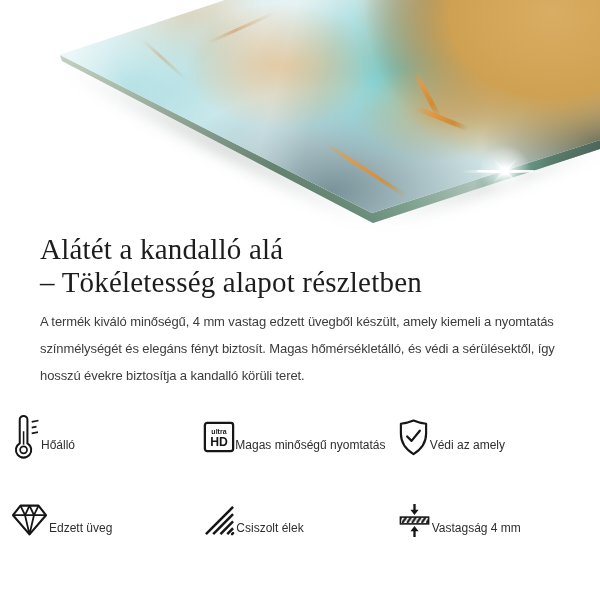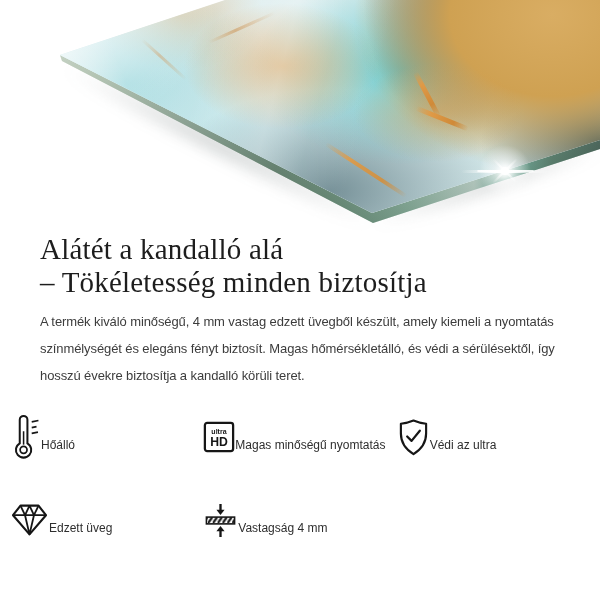--- a/index.html
+++ b/index.html
@@ -127,21 +127,21 @@
       <div class="ray rh"></div>
       <div class="ray rv"></div>
       <div class="ray rd1"></div>
       <div class="ray rd2"></div>
       <div class="core"></div>
     </div>
   </div>
 
   <h1 class="title">
     <span>Alátét a kandalló alá</span>
-    <span>– Tökéletesség minden biztosítja</span>
+    <span>– Tökéletesség alapot részletben</span>
   </h1>
 
   <p class="desc">A termék kiváló minőségű, 4 mm vastag edzett üvegből készült, amely kiemeli a nyomtatás színmélységét és elegáns fényt biztosít. Magas hőmérsékletálló, és védi a sérülésektől, így hosszú évekre biztosítja a kandalló körüli teret.</p>
 
   <div class="features">
 
     <div class="feature">
       <div class="icon-box">
         <svg width="31" height="46" viewBox="0 0 32 48">
           <path class="ico-stroke" stroke-width="2.1" d="M10 6 A4 4 0 0 1 18 6 L18 30.6 A8 8 0 1 1 10 30.6 Z"></path>
@@ -166,33 +166,45 @@
       <div class="label">Magas minőségű nyomtatás</div>
     </div>
 
     <div class="feature">
       <div class="icon-box">
         <svg width="33" height="39" viewBox="0 0 34 40">
           <path class="ico-stroke" stroke-width="2.2" stroke-linejoin="round" d="M17 2.5 C21 4.2 25.5 5.3 30 5.8 V16 C30 25.5 24.5 32.6 17 37.2 C9.5 32.6 4 25.5 4 16 V5.8 C8.5 5.3 13 4.2 17 2.5 Z"></path>
           <polyline class="ico-stroke" stroke-width="2.3" stroke-linecap="round" stroke-linejoin="round" points="10.5,19 15,23.5 23.5,13"></polyline>
         </svg>
       </div>
-      <div class="label">Védi az ultra</div>
+      <div class="label">Védi az amely</div>
     </div>
 
     <div class="feature">
       <div class="icon-box">
         <svg width="39" height="34" viewBox="0 0 36 32">
           <polygon class="ico-stroke" stroke-width="2" stroke-linejoin="round" points="18,29.5 2.5,11.5 9.5,2.5 26.5,2.5 33.5,11.5"></polygon>
           <path class="ico-stroke" stroke-width="1.7" stroke-linejoin="round" d="M2.5 11.5 H33.5 M9.5 2.5 L13.8 11.5 M26.5 2.5 L22.2 11.5 M18 2.5 L13.8 11.5 M18 2.5 L22.2 11.5 M13.8 11.5 L18 29.5 M22.2 11.5 L18 29.5"></path>
         </svg>
       </div>
       <div class="label">Edzett üveg</div>
     </div>
 
+    <div class="feature">
+      <div class="icon-box">
+        <svg width="33" height="31" viewBox="0 0 32 32">
+          <path class="ico-stroke" stroke-width="2.6" d="M2 30 L30 2"></path>
+          <path class="ico-stroke" stroke-width="2.6" d="M9.5 30 L30 9.5"></path>
+          <path class="ico-stroke" stroke-width="2.6" d="M17 30 L30 17"></path>
+          <path class="ico-stroke" stroke-width="2.6" d="M24 30 L30 24"></path>
+          <path class="ico-stroke" stroke-width="2.6" stroke-linecap="round" d="M29 30 L30 29"></path>
+        </svg>
+      </div>
+      <div class="label">Csiszolt élek</div>
+    </div>
 
     <div class="feature">
       <div class="icon-box">
         <svg width="35" height="35" viewBox="0 0 36 36">
           <defs>
             <pattern id="hatch4mm" patternUnits="userSpaceOnUse" width="5" height="7">
               <line x1="0" y1="7" x2="5" y2="0" stroke="#161616" stroke-width="2.4"></line>
             </pattern>
           </defs>
           <rect x="3.5" y="14.5" width="29" height="7" fill="url(#hatch4mm)" stroke="#161616" stroke-width="1.6"></rect>

